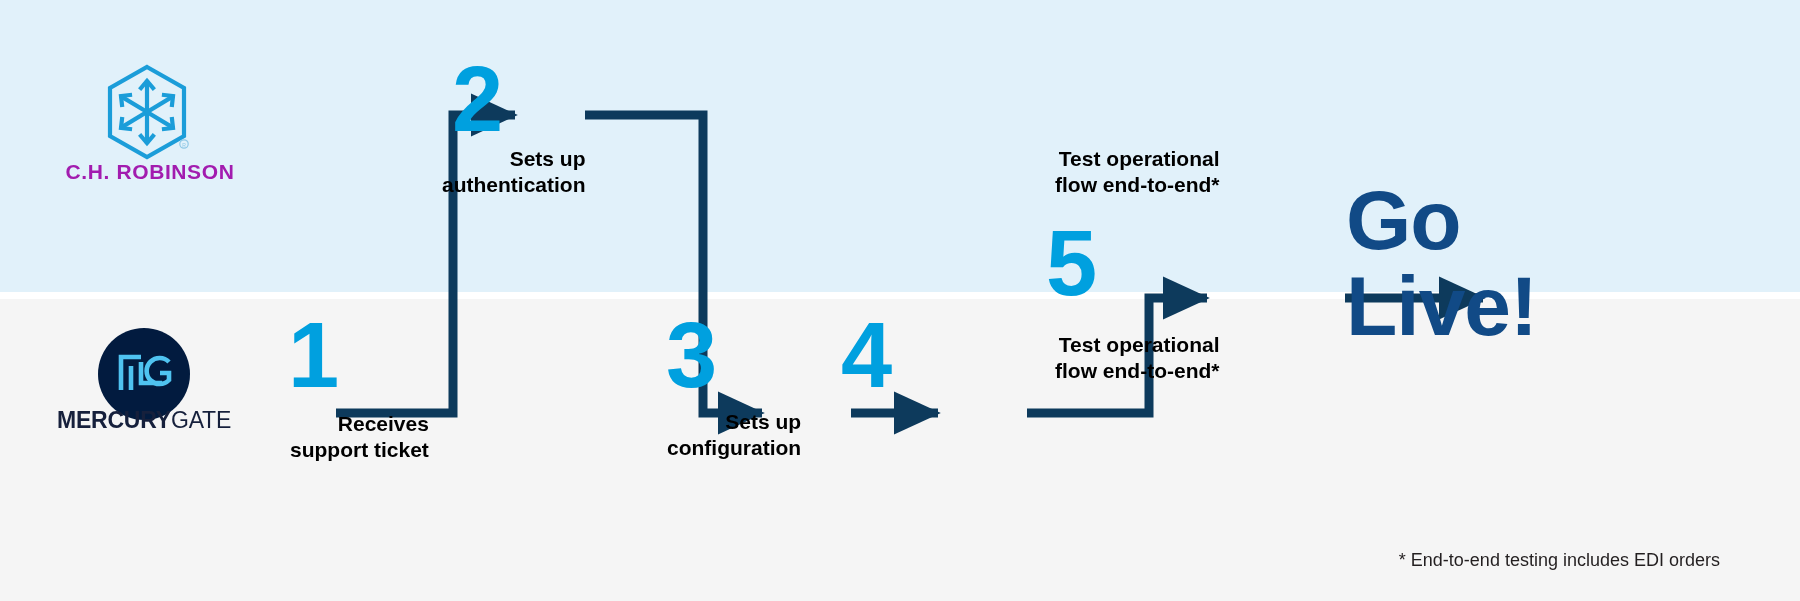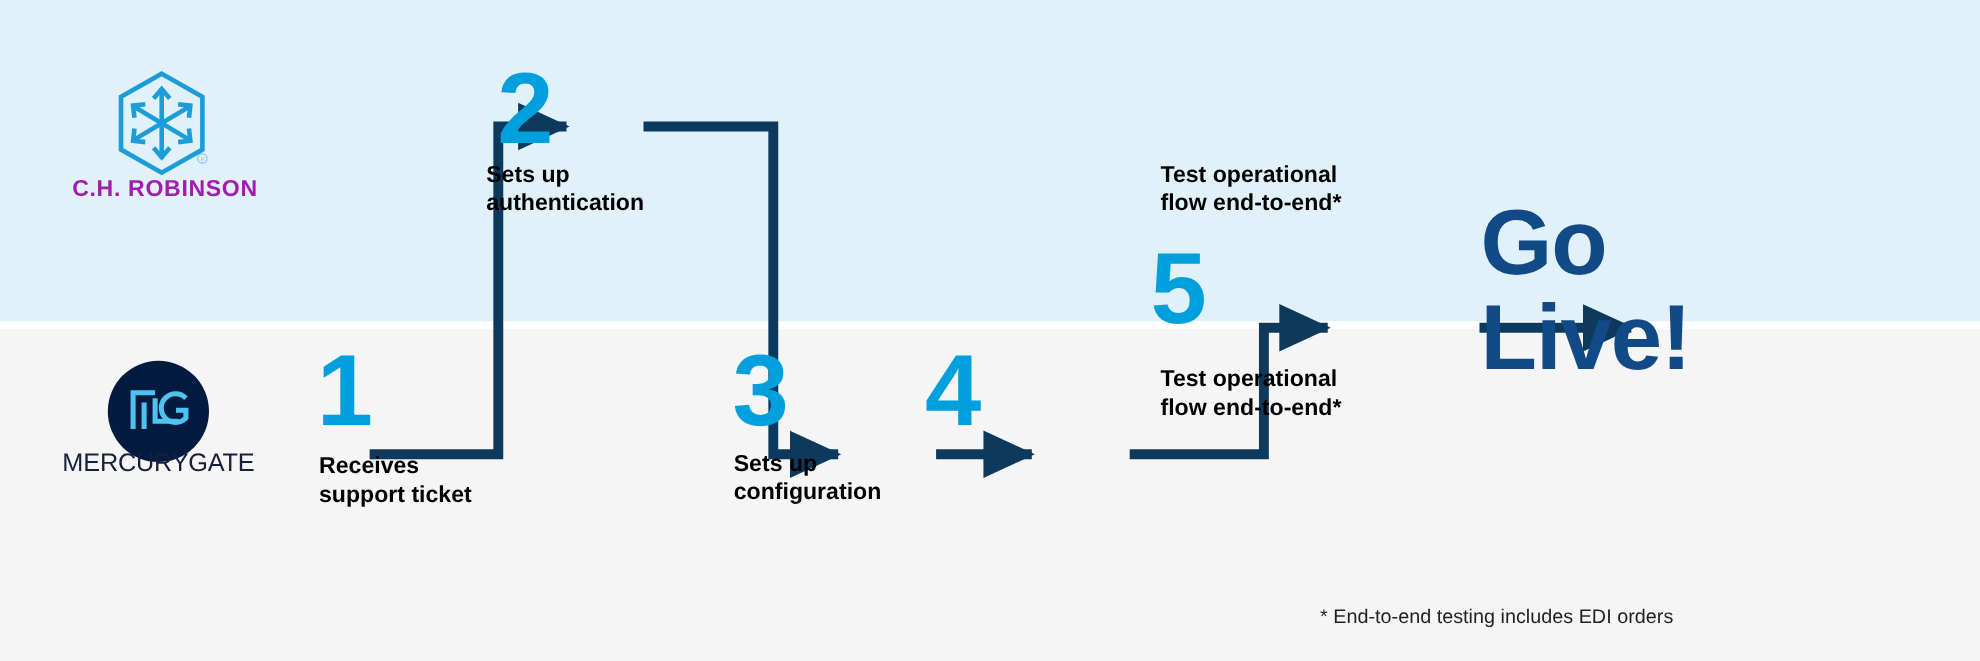--- a/index.html
+++ b/index.html
@@ -70,21 +70,21 @@
   .mg-name {
     position: absolute;
     left: 40px; top: 407px;
     width: 208px;
     text-align: center;
     font-size: 23px;
     color: #16203c;
     white-space: nowrap;
     letter-spacing: -0.2px;
   }
-  .mg-name .light { font-weight: 400; }
+  .mg-name .light { font-weight: 700; }
   .mg-name .bold  { font-weight: normal; }
 
   
   .step-num {
     position: absolute;
     font-size: 92px;
     font-weight: bold;
     color: #00a0df;
     line-height: 1;
     white-space: nowrap;
@@ -96,20 +96,21 @@
   .n5 { left: 1046px; top: 217px; }
 
   
   .caption {
     position: absolute;
     font-size: 21px;
     font-weight: bold;
     color: #000000;
     line-height: 1.26;
     white-space: pre-line;
+    text-align: right;
   }
   .c1 { left: 290px; top: 411px; }
   .c2 { left: 442px; top: 146px; }
   .c3 { left: 667px; top: 409px; }
   .c4 { left: 843px; top: 409px; }
   .c5a { left: 1055px; top: 146px; }
   .c5b { left: 1055px; top: 332px; }
 
   
   .golive {
@@ -122,21 +123,21 @@
     letter-spacing: -1px;
     white-space: pre-line;
     margin-left: 40px;
   }
 
   
   .footnote {
     position: absolute;
     left: 1200px; top: 550px;
     width: 520px;
-    text-align: left;
+    text-align: right;
     font-size: 18px;
     color: #231f20;
     white-space: nowrap;
   }
 </style>
 </head>
 <body>
 
 <div class="canvas">
 

